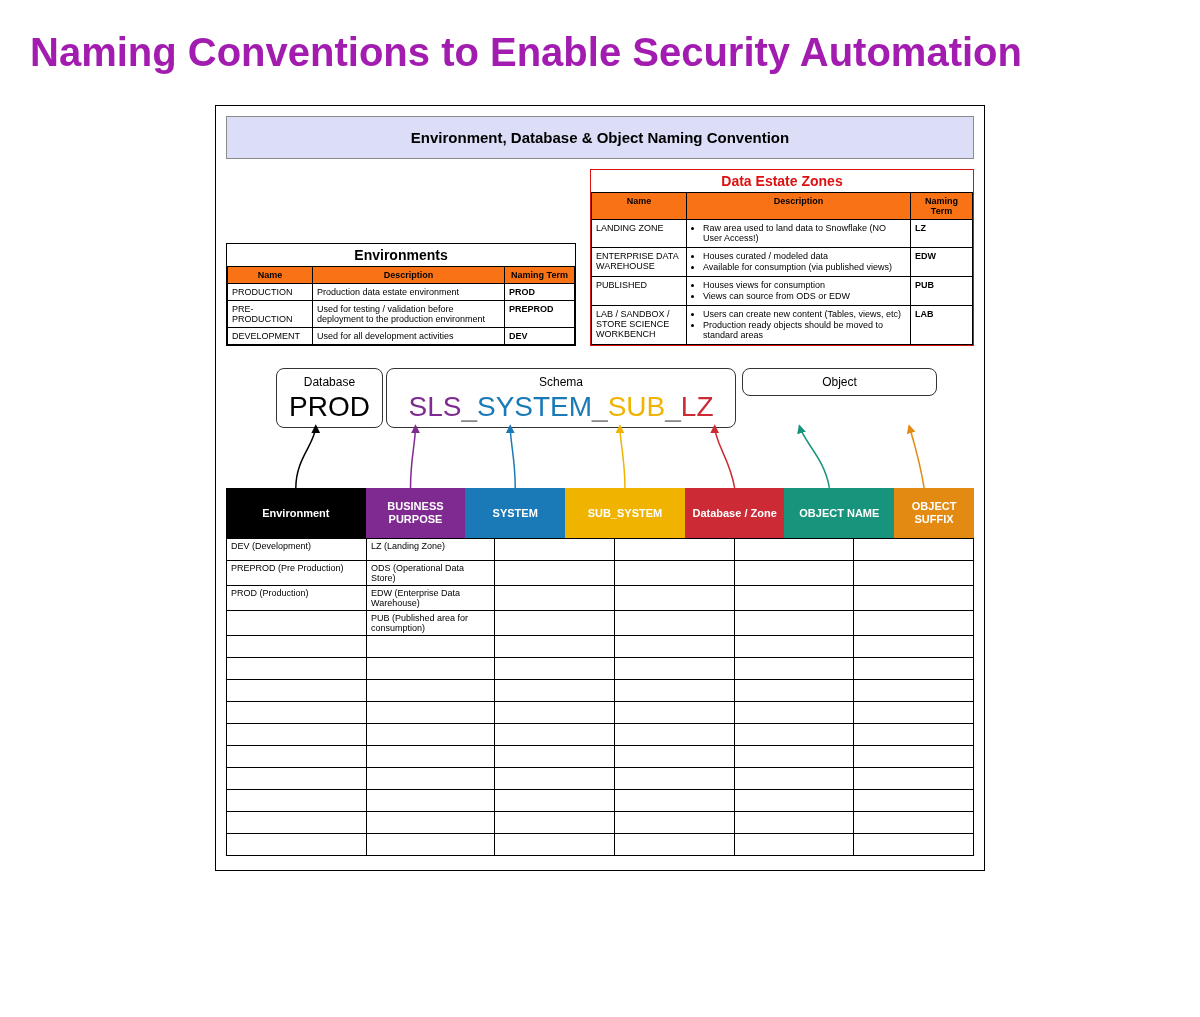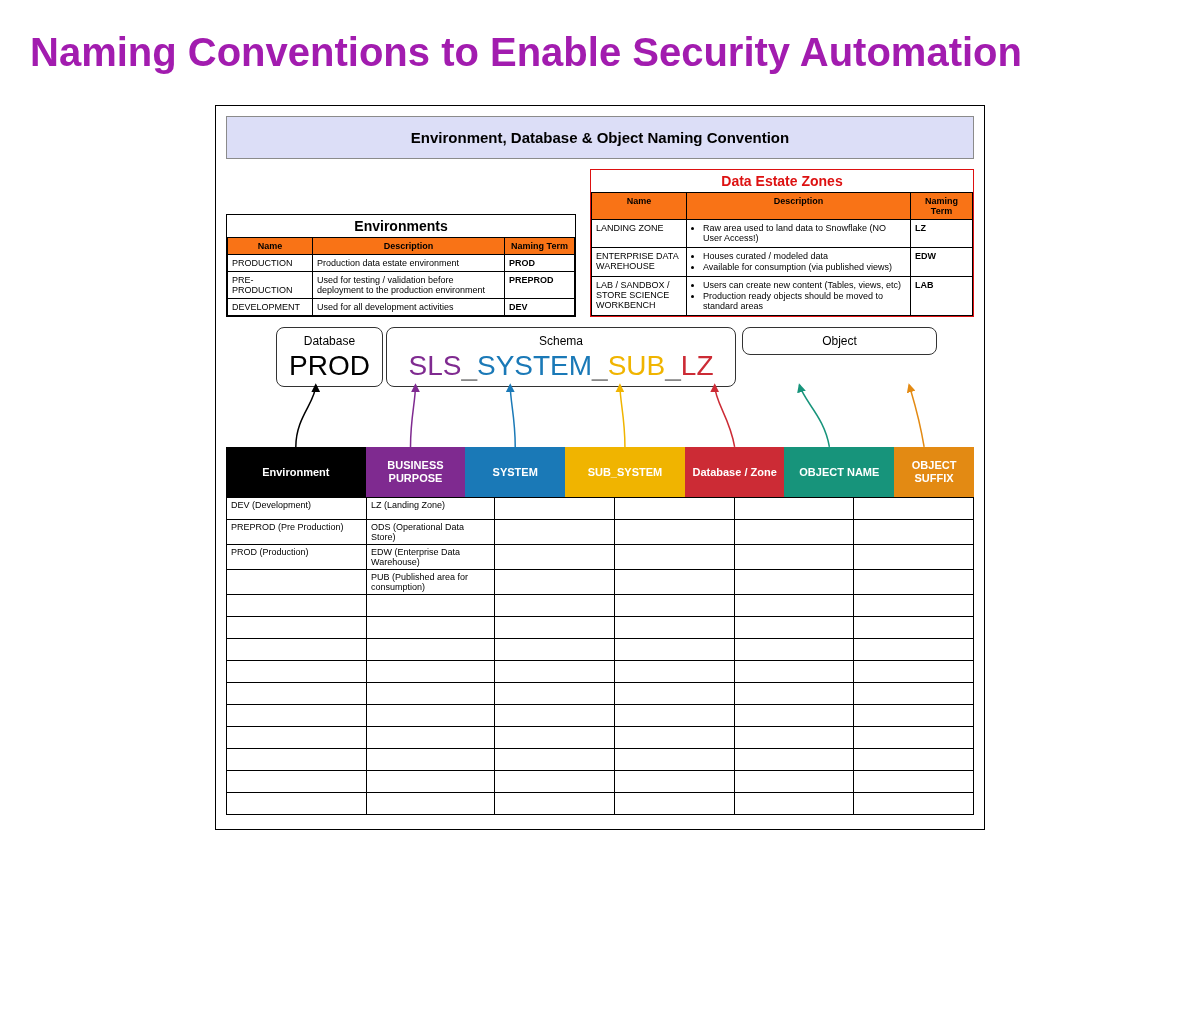--- a/index.html
+++ b/index.html
@@ -19,21 +19,21 @@
   table.grid th{background:#f97316;font-weight:700;text-align:center}
   .envs .col-name{width:85px}
   .envs .col-term{width:70px}
   .zones .col-name{width:95px}
   .zones .col-term{width:62px}
   .term{font-weight:700}
   .name-col{font-weight:400}
   ul.bul{margin:0;padding-left:12px}
   ul.bul li{margin:0 0 1px 0}
   
-  .naming{margin-top:10px;height:170px;position:relative}
+  .naming{margin-top:22px;height:170px;position:relative}
   .block{display:inline-block;border:1.2px solid #333;border-radius:8px;padding:6px 12px 4px 12px;text-align:center;vertical-align:top;box-sizing:border-box}
   .block .lbl{font-size:12px;font-weight:400;margin-bottom:2px}
   .block .big{font-size:28px;font-weight:400;letter-spacing:0}
   #blk-db{position:absolute;left:50px;top:0}
   #blk-sch{position:absolute;left:160px;top:0;width:350px}
   #blk-obj{position:absolute;left:516px;top:0;width:195px}
   .piece{font-weight:400}
   .u{color:#888}
   .c-env{color:#000}
   .c-pur{color:#7f2a90}
@@ -137,20 +137,30 @@
                   <td class="name-col">ENTERPRISE DATA WAREHOUSE</td>
                   <td>
                     <ul class="bul">
                       <li>Houses curated / modeled data</li>
                       <li>Available for consumption  (via published views)</li>
                     </ul>
                   </td>
                   <td class="term">EDW</td>
                 </tr>
                 <tr>
+                  <td class="name-col">PUBLISHED</td>
+                  <td>
+                    <ul class="bul">
+                      <li>Houses views for consumption</li>
+                      <li>Views can source from ODS or EDW</li>
+                    </ul>
+                  </td>
+                  <td class="term">PUB</td>
+                </tr>
+                <tr>
                   <td class="name-col">LAB / SANDBOX / STORE SCIENCE WORKBENCH</td>
                   <td>
                     <ul class="bul">
                       <li>Users can create new content (Tables, views, etc)</li>
                       <li>Production ready objects should be moved to standard areas</li>
                     </ul>
                   </td>
                   <td class="term">LAB</td>
                 </tr>
               </tbody>

